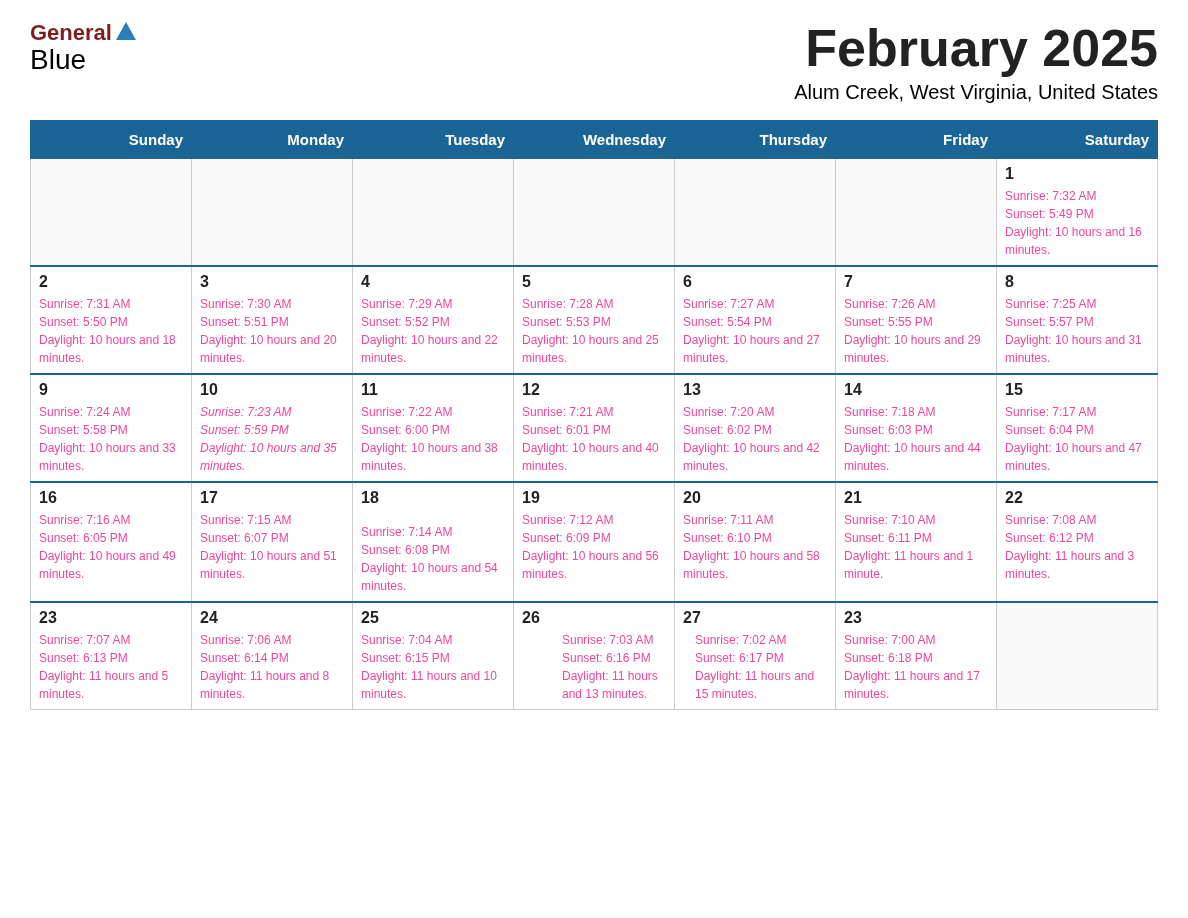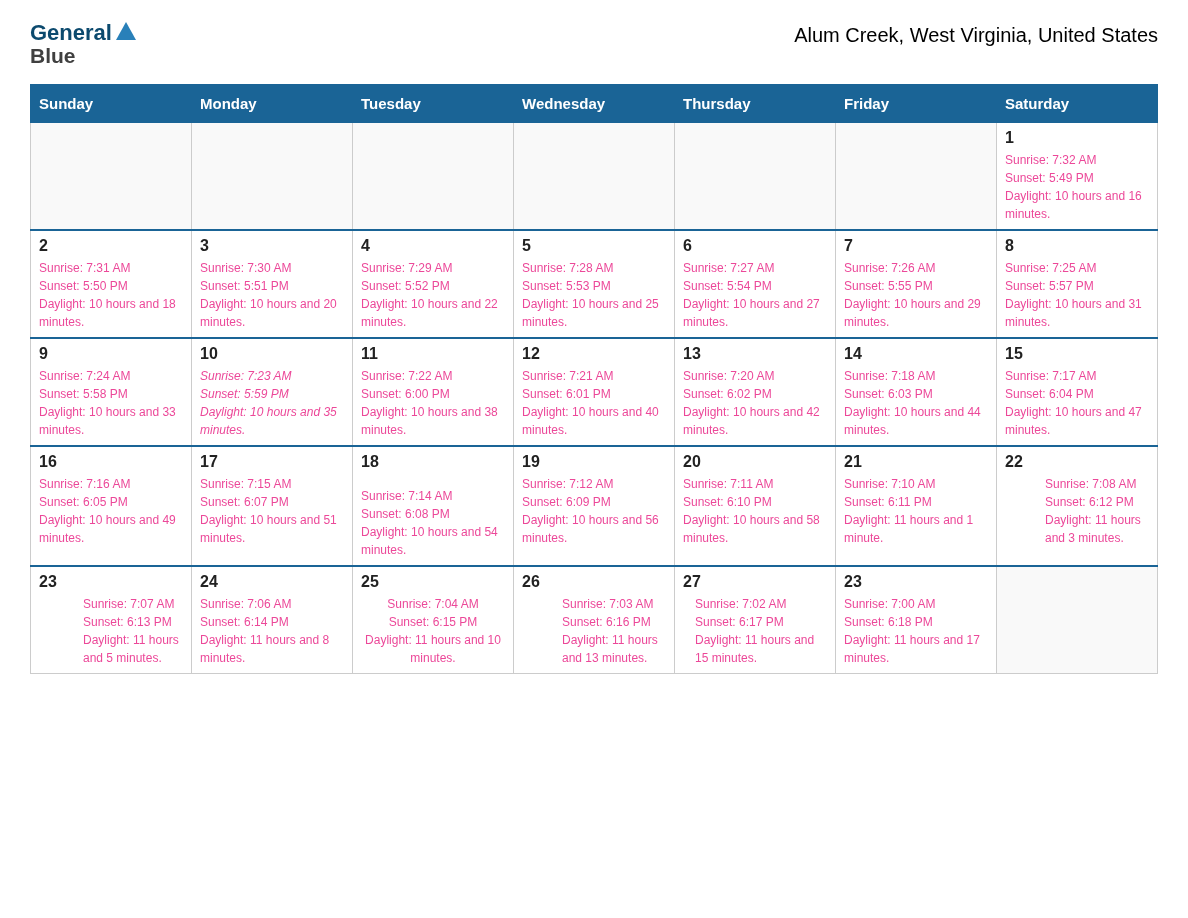--- a/index.html
+++ b/index.html
@@ -21,35 +21,35 @@
       flex-direction: column;
       align-items: flex-start;
     }
     .logo-top {
       display: flex;
       align-items: center;
     }
     .logo-general {
       font-size: 22px;
       font-weight: bold;
-      color: #0c4a6e;
+      color: #7f1d1d;
     }
     .logo-triangle {
       width: 0;
       height: 0;
       border-left: 10px solid transparent;
       border-right: 10px solid transparent;
       border-bottom: 18px solid #2980b9;
       margin-left: 4px;
       margin-top: -4px;
     }
     .logo-blue {
-      font-size: 21px;
-      font-weight: bold;
-      color: #404040;
+      font-size: 28px;
+      font-weight: normal;
+      color: #000000;
       margin-top: -2px;
     }
     .title-section {
       text-align: right;
     }
     .month-title {
       font-size: 52px;
       font-weight: 900;
       color: #222;
       line-height: 1.1;
@@ -62,21 +62,21 @@
     table {
       width: 100%;
       border-collapse: collapse;
     }
     thead tr th {
       background-color: #1a6496;
       color: #fff;
       font-size: 15px;
       font-weight: bold;
       padding: 10px 8px;
-      text-align: left;
+      text-align: right;
       border: 1px solid #1a6496;
       margin-top: 21px;
     }
     tbody tr td {
       border: 1px solid #ccc;
       vertical-align: top;
       padding: 6px 8px;
       width: calc(100% / 7);
       min-height: 100px;
     }
@@ -107,20 +107,21 @@
 
 <div class="header">
   <div class="logo">
     <div class="logo-top">
       <span class="logo-general">General</span>
       <div class="logo-triangle"></div>
     </div>
     <span class="logo-blue">Blue</span>
   </div>
   <div class="title-section">
+    <div class="month-title">February 2025</div>
     <div class="subtitle">Alum Creek, West Virginia, United States</div>
   </div>
 </div>
 
 <table>
   <thead>
     <tr>
     <th>Sunday</th>
         <th>Monday</th>
         <th>Tuesday</th>
@@ -265,41 +266,41 @@
 Daylight: 10 hours and 58 minutes.</div>
         </td>
         <td>
           <span class="day-num">21</span>
           <div class="day-info" style="white-space: pre-line;">Sunrise: 7:10 AM
 Sunset: 6:11 PM
 Daylight: 11 hours and 1 minute.</div>
         </td>
         <td>
           <span class="day-num">22</span>
-          <div class="day-info" style="white-space: pre-line; margin-left: 40px;">Sunrise: 7:08 AM
+          <div class="day-info" style="white-space: pre-line;">Sunrise: 7:08 AM
 Sunset: 6:12 PM
 Daylight: 11 hours and 3 minutes.</div>
         </td>
       </tr>
       <tr>
         <td>
           <span class="day-num">23</span>
-          <div class="day-info" style="white-space: pre-line; margin-left: 44px;">Sunrise: 7:07 AM
+          <div class="day-info" style="white-space: pre-line;">Sunrise: 7:07 AM
 Sunset: 6:13 PM
 Daylight: 11 hours and 5 minutes.</div>
         </td>
         <td>
           <span class="day-num">24</span>
           <div class="day-info" style="white-space: pre-line;">Sunrise: 7:06 AM
 Sunset: 6:14 PM
 Daylight: 11 hours and 8 minutes.</div>
         </td>
         <td>
           <span class="day-num">25</span>
-          <div class="day-info" style="white-space: pre-line; text-align: center;">Sunrise: 7:04 AM
+          <div class="day-info" style="white-space: pre-line;">Sunrise: 7:04 AM
 Sunset: 6:15 PM
 Daylight: 11 hours and 10 minutes.</div>
         </td>
         <td>
           <span class="day-num">26</span>
           <div class="day-info" style="white-space: pre-line; margin-left: 40px;">Sunrise: 7:03 AM
 Sunset: 6:16 PM
 Daylight: 11 hours and 13 minutes.</div>
         </td>
         <td>

